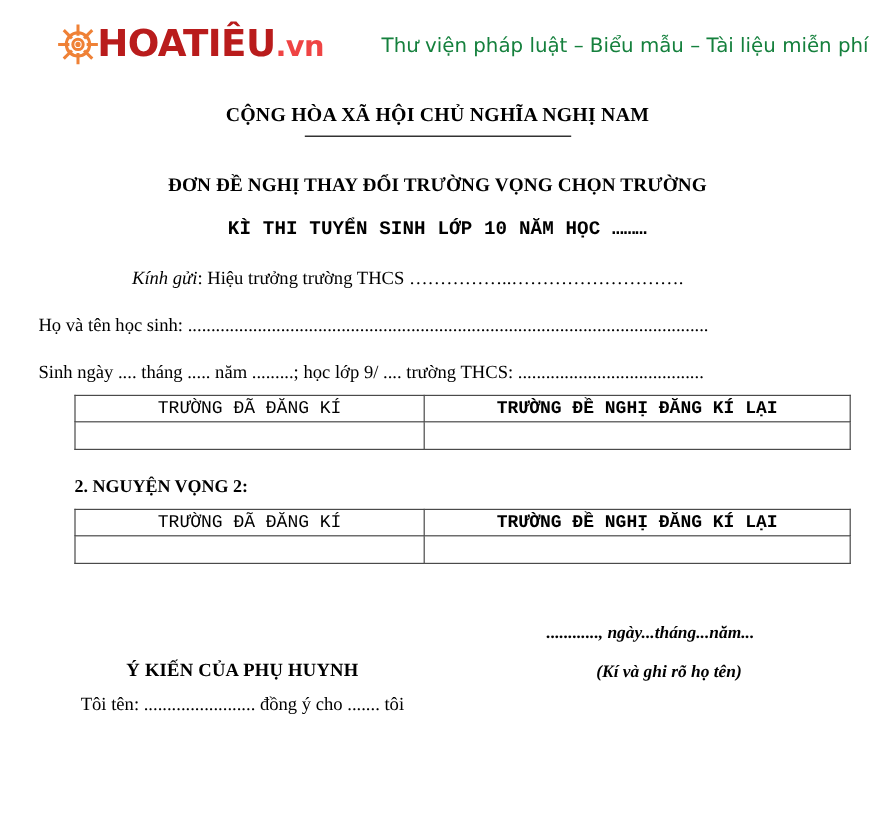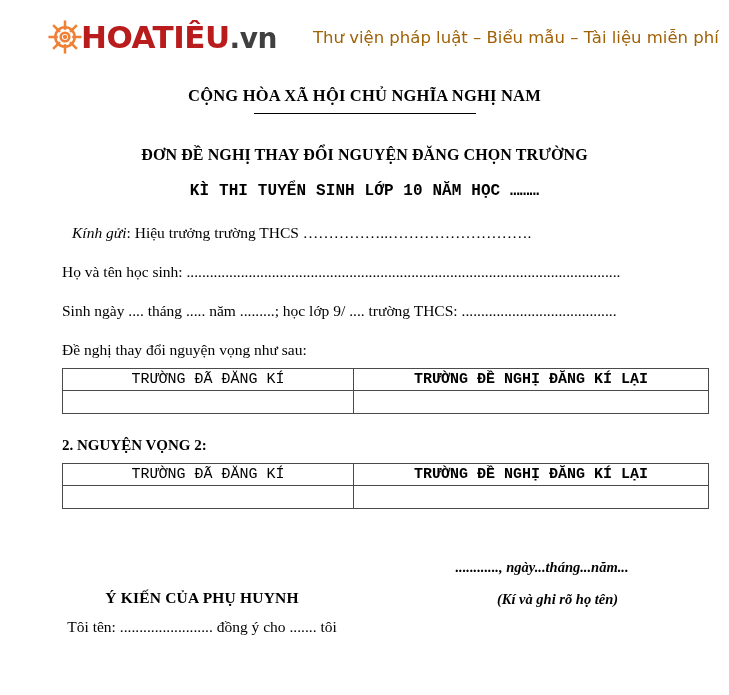--- a/index.html
+++ b/index.html
@@ -42,28 +42,28 @@
   .brand-wordmark {
     font-family: "DejaVu Sans", "Liberation Sans", sans-serif;
     font-weight: bold;
     font-size: 31px;
     letter-spacing: -0.5px;
     line-height: 1;
     margin-left: -2px;
     white-space: nowrap;
   }
   .brand-main { color: #b91c1c; }
-  .brand-tld  { color: #404040; font-size: 28px; }
+  .brand-tld  { color: #ef4444; font-size: 24px; }
 
   .brand-tagline {
     font-family: "DejaVu Sans", "Liberation Sans", sans-serif;
     font-size: 16.5px;
     font-weight: 500;
-    color: #a16207;
-    margin-left: 36px;
+    color: #15803d;
+    margin-left: 48px;
     white-space: nowrap;
   }
 
   
   .sheet {
     position: absolute;
     left: 0;
     top: 74px;
     width: 729px;
     height: 621px;
@@ -100,27 +100,27 @@
     font-size: 16px;
     font-weight: bold;
     letter-spacing: 0.1px;
     margin-top: 18px;
     font-family: Liberation Mono, monospace;
   }
 
   .recipient-line {
     font-size: 15.5px;
     margin-top: 24px;
-    padding-left: 72px;
+    padding-left: 110px;
   }
   .recipient-label {
     font-style: italic;
   }
 
-  .body-block { padding-left: 62px; }
+  .body-block { padding-left: 32px; }
   .field-line {
     font-size: 15.5px;
     margin-top: 21px;
     white-space: nowrap;
   }
 
   .section-heading {
     font-size: 15px;
     font-weight: bold;
     margin-top: 23px;
@@ -233,31 +233,30 @@
     </span>
   </div>
   <div class="brand-tagline">Thư viện pháp luật – Biểu mẫu – Tài liệu miễn phí</div>
 </div>
 
 <div class="sheet">
 
   <div class="center nation-title">CỘNG HÒA XÃ HỘI CHỦ NGHĨA NGHỊ NAM</div>
   <div class="motto-rule"></div>
 
-  <div class="center doc-title">ĐƠN ĐỀ NGHỊ THAY ĐỔI NGUYỆN ĐĂNG CHỌN TRƯỜNG</div>
+  <div class="center doc-title">ĐƠN ĐỀ NGHỊ THAY ĐỔI TRƯỜNG VỌNG CHỌN TRƯỜNG</div>
   <div class="center doc-subtitle">KÌ THI TUYỂN SINH LỚP 10 NĂM HỌC ………</div>
 
   <div class="recipient-line">
     <span class="recipient-label">Kính gửi</span><span>: Hiệu trưởng trường THCS ……………..……………………….</span>
   </div>
 
   <div class="body-block">
     <div class="field-line">Họ và tên học sinh: ................................................................................................................</div>
     <div class="field-line">Sinh ngày .... tháng ..... năm .........; học lớp 9/ .... trường THCS: ........................................</div>
-    <div class="field-line">Đề nghị thay đổi nguyện vọng như sau:</div>
   </div>
 
   <table class="choice-table">
     <tbody>
         <tr>
       <td class="col-left th-plain">TRƯỜNG ĐÃ ĐĂNG KÍ</td>
       <td class="col-right th-bold">TRƯỜNG ĐỀ NGHỊ ĐĂNG KÍ LẠI</td>
     </tr>
     <tr class="row-blank">
       <td class="col-left"></td>

